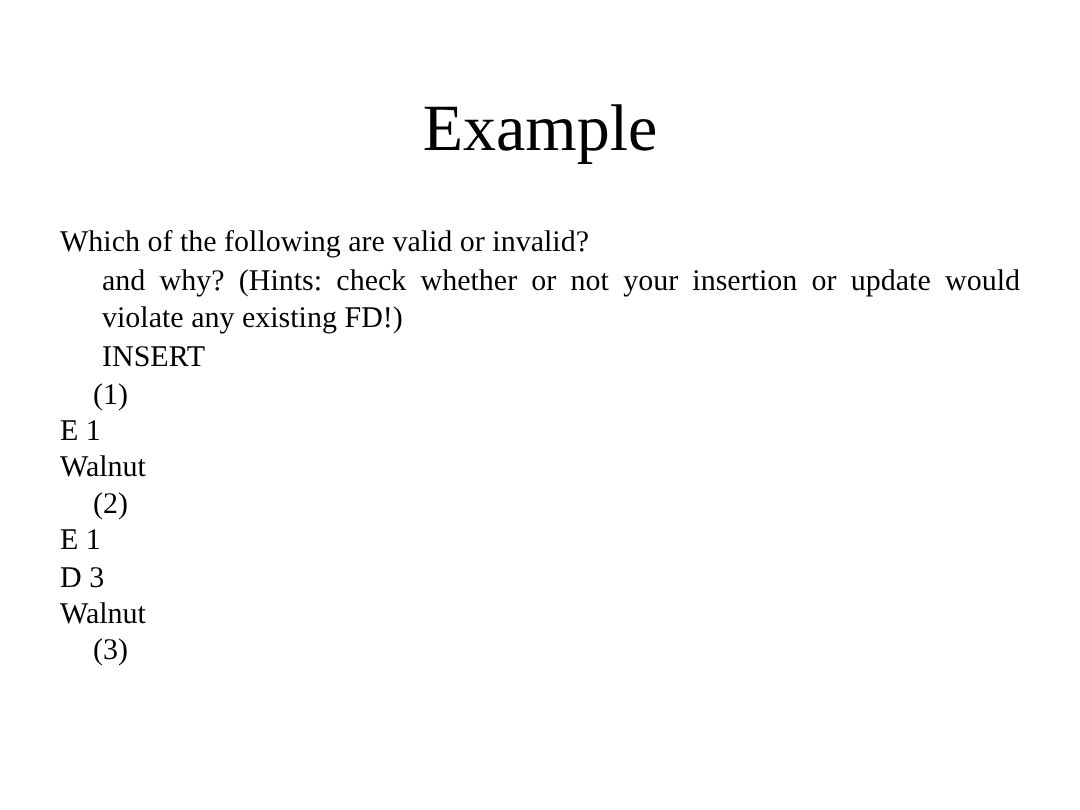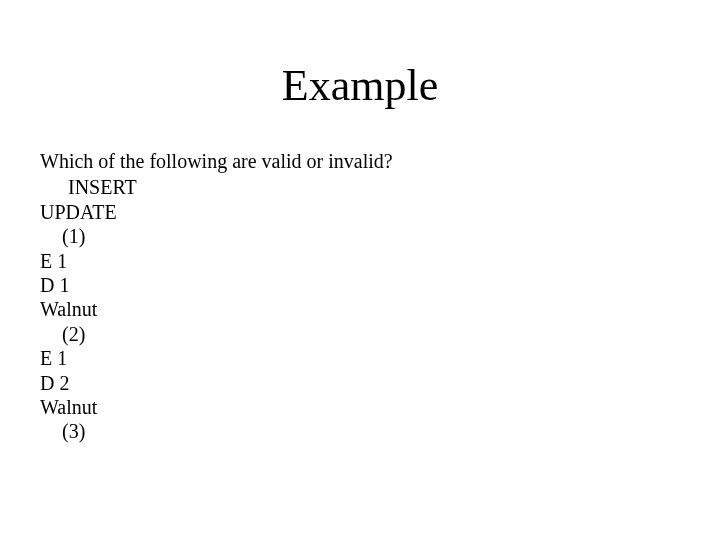--- a/index.html
+++ b/index.html
@@ -18,39 +18,38 @@
   .c3 { width: 200px; }
 </style>
 </head>
 <body>
 
 <div class="slide">
   <h1 class="title">Example</h1>
 
   <div class="body">
     <div class="question q-line1">Which of the following are valid or invalid?</div>
+    <div class="question q-rest">and why? (Hints: check whether or not your insertion or update would violate any existing FD!)</div>
 
     <div class="cols">
       <div class="row">
         <div class="c1h">INSERT</div>
         <div class="c2"></div>
-        <div class="c3">UPDATE</div>
       </div>
 
       <div class="row">
         <div class="c1">(1)</div>
         <div class="c2">E 1</div>
-        <div class="c3">D 1</div>
         <div>Walnut</div>
       </div>
 
       <div class="row">
         <div class="c1">(2)</div>
         <div class="c2">E 1</div>
-        <div class="c3">D 2</div>
+        <div class="c3">D 3</div>
         <div>Walnut</div>
       </div>
 
       <div class="row">
         <div class="c1">(3)</div>
       </div>
     </div>
   </div>
 </div>
 

